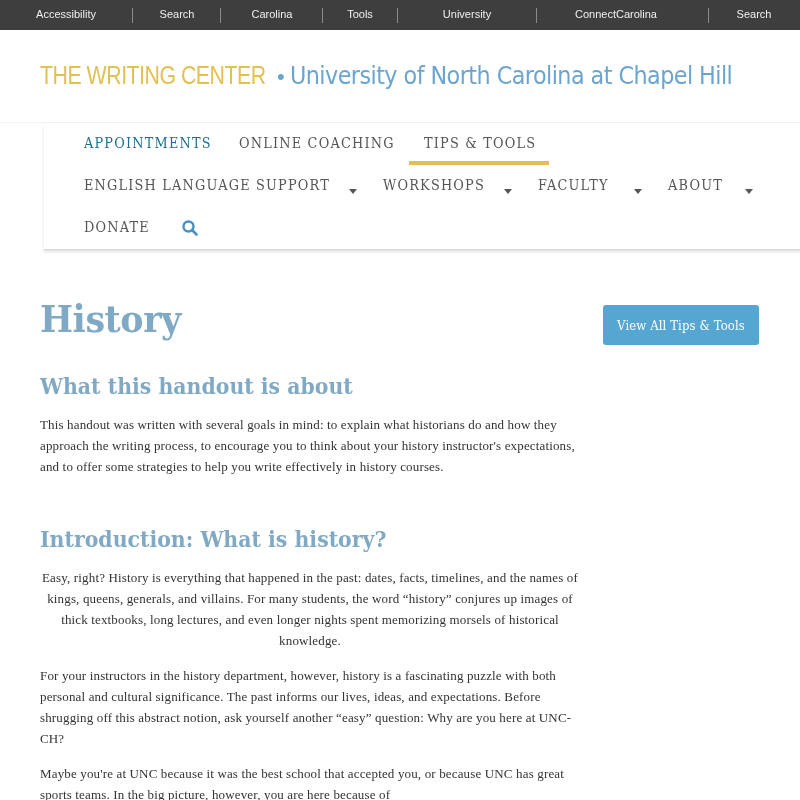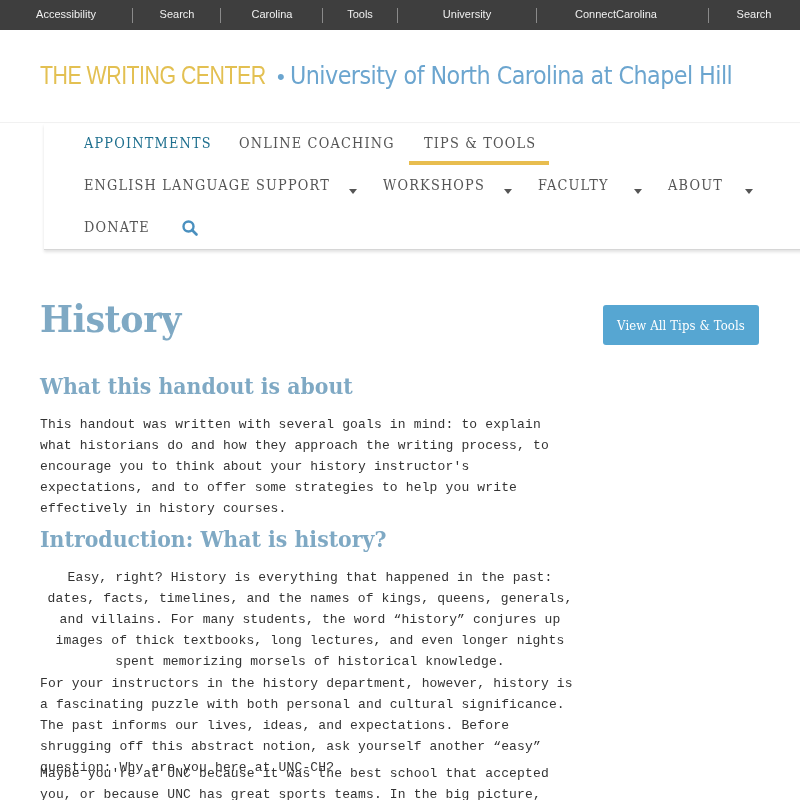--- a/index.html
+++ b/index.html
@@ -84,21 +84,21 @@
     }
     .view-all-btn span { display: inline-block; transform: scaleX(0.9); white-space: nowrap; }
     .h2 {
       position: absolute; left: 40px;
       font-family: "DejaVu Serif", "Liberation Serif", serif;
       font-size: 22px; color: #7fa9c4; white-space: nowrap;
       transform: scaleX(0.93); transform-origin: left center;
     }
     .para {
       position: absolute; left: 40px; width: 540px;
-      font-family: Liberation Mono, monospace; font-size: 13px;
+      font-family: Liberation Serif, serif; font-size: 13px;
       line-height: 21px; color: #333; letter-spacing: 0.15px;
     }
   </style>
 </head>
 <body>
 
 <div class="utility-bar">
   <a class="u-item" style="left:66px">Accessibility</a>
   <div class="u-sep" style="left:132px"></div>
   <a class="u-item" style="left:177px">Search</a>
@@ -147,14 +147,14 @@
 <h1 class="page-title">History</h1>
 <div class="view-all-btn">
   <span>View All Tips &amp; Tools</span>
 </div>
 
 <h2 class="h2" style="top:373px;">What this handout is about</h2>
 <p class="para" style="top:414px;">This handout was written with several goals in mind: to explain what historians do and how they approach the writing process, to encourage you to think about your history instructor's expectations, and to offer some strategies to help you write effectively in history courses.</p>
 
 <h2 class="h2" style="top:526px;">Introduction: What is history?</h2>
 <p class="para" style="top:567px;text-align:center;">Easy, right? History is everything that happened in the past: dates, facts, timelines, and the names of kings, queens, generals, and villains. For many students, the word “history” conjures up images of thick textbooks, long lectures, and even longer nights spent memorizing morsels of historical knowledge.</p>
-<p class="para" style="top:665px;margin-top:8px;">For your instructors in the history department, however, history is a fascinating puzzle with both personal and cultural significance. The past informs our lives, ideas, and expectations. Before shrugging off this abstract notion, ask yourself another “easy” question: Why are you here at UNC-CH?</p>
+<p class="para" style="top:665px;">For your instructors in the history department, however, history is a fascinating puzzle with both personal and cultural significance. The past informs our lives, ideas, and expectations. Before shrugging off this abstract notion, ask yourself another “easy” question: Why are you here at UNC-CH?</p>
 <p class="para" style="top:763px;">Maybe you're at UNC because it was the best school that accepted you, or because UNC has great sports teams. In the big picture, however, you are here because of</p>
 
 </body></html>

